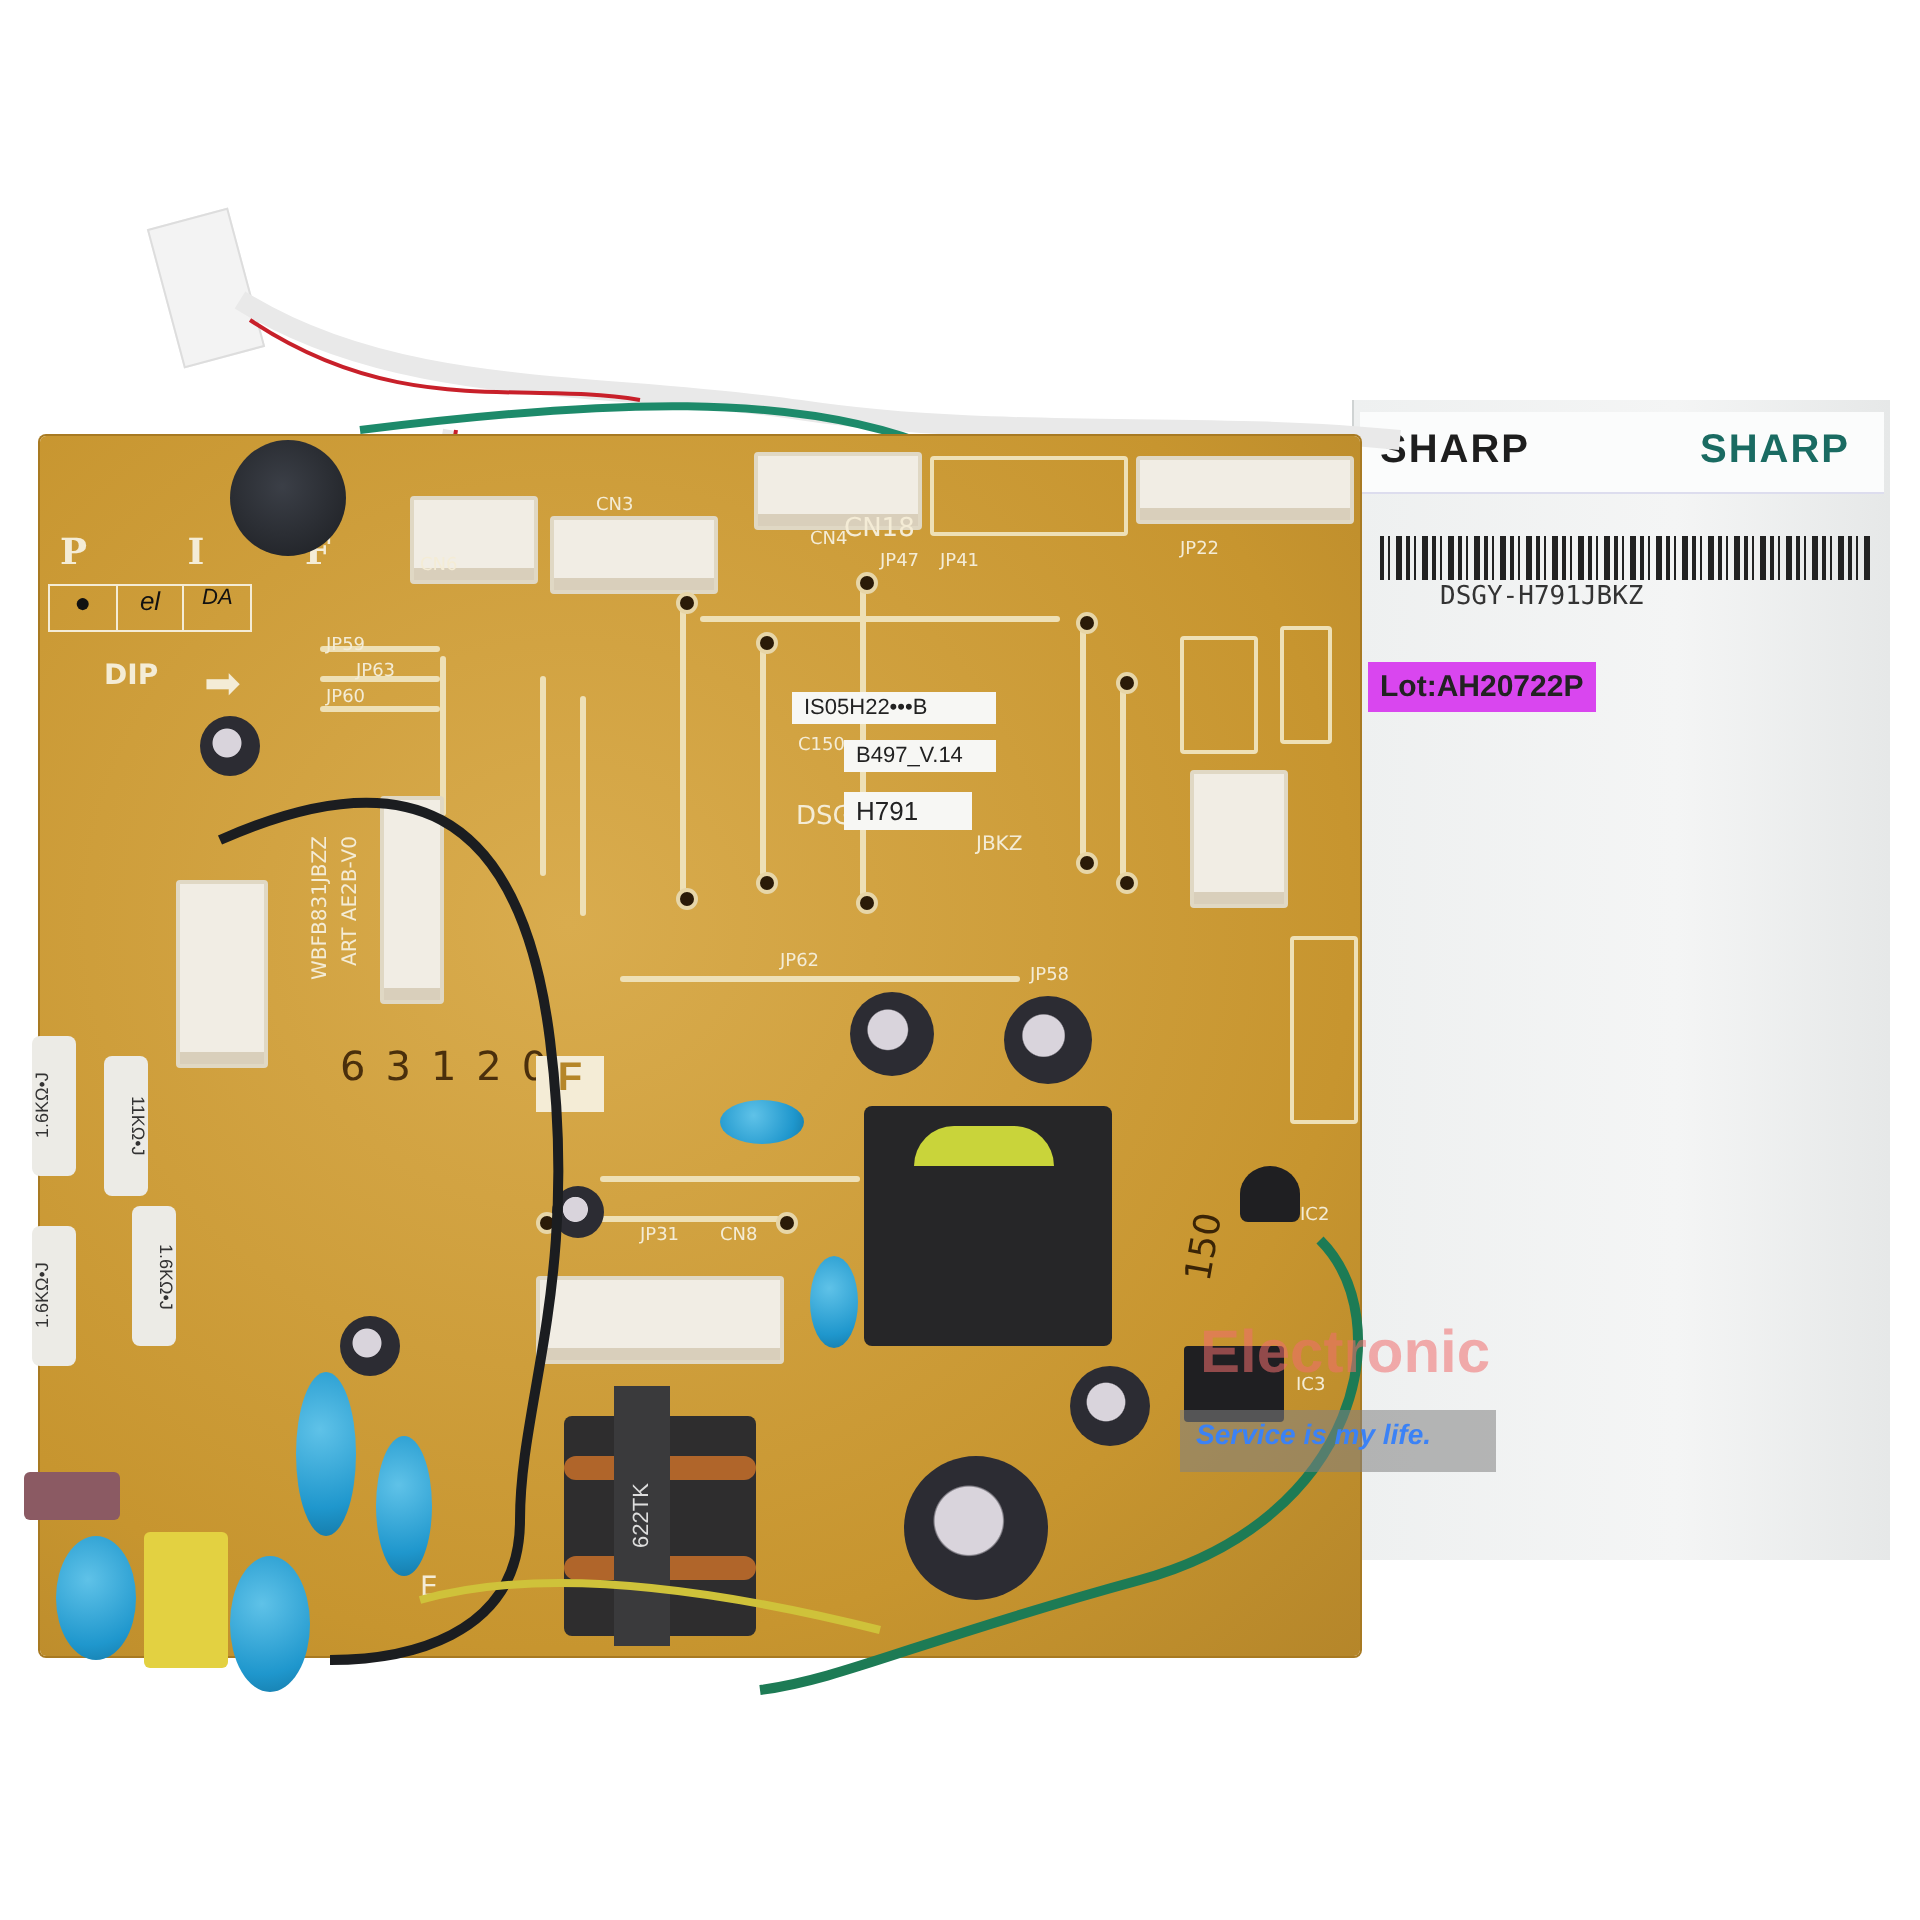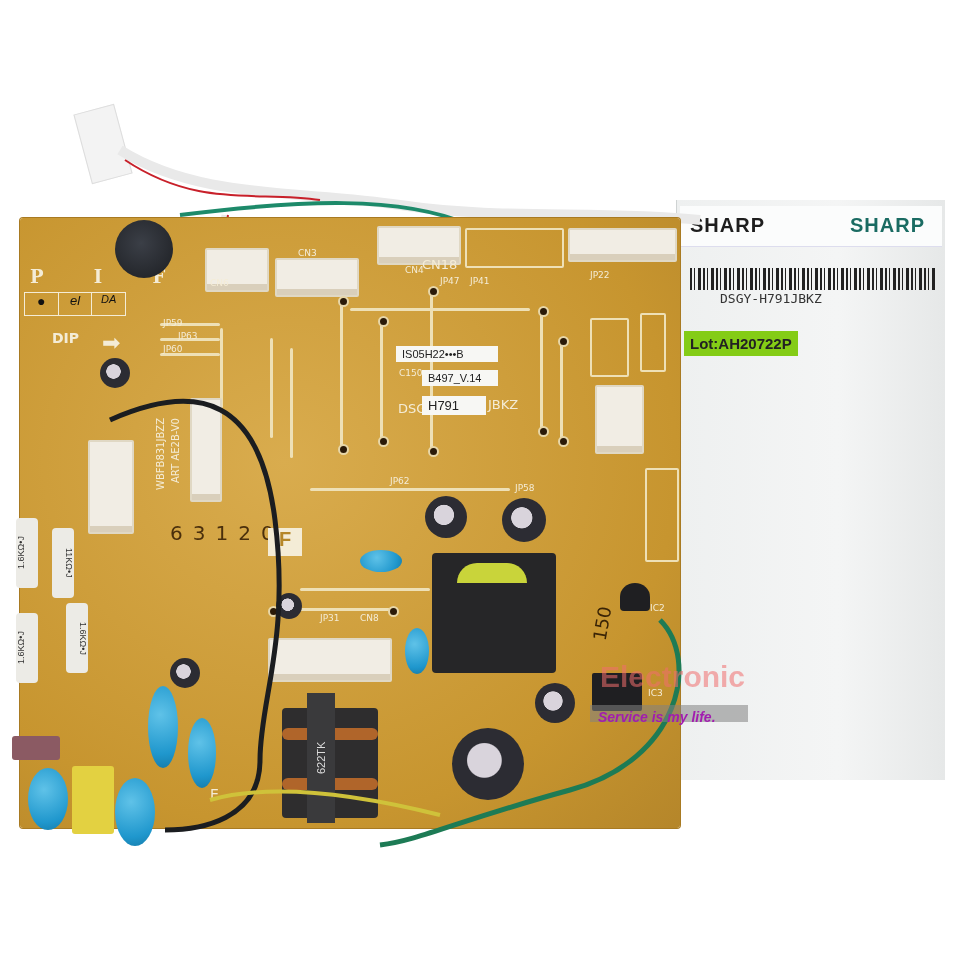--- a/index.html
+++ b/index.html
@@ -6,34 +6,34 @@
   body{width:960px;height:960px;position:relative;overflow:hidden;font-family:"Liberation Sans",sans-serif;}
   .abs{position:absolute;}
   
   .label{left:676px;top:200px;width:268px;height:580px;background:linear-gradient(90deg,#eef0f0,#f4f5f5 60%,#e6e8e8);border-left:1px solid #cfd3d3;}
   .label-head{left:680px;top:206px;width:262px;height:40px;background:#fbfcfc;border-bottom:1px solid #dde;}
   .sharp{left:690px;top:214px;font-weight:bold;font-size:20px;color:#1e1e1e;letter-spacing:1px;}
   .part{left:850px;top:214px;font-weight:bold;font-size:20px;color:#1a6b62;letter-spacing:1px;}
   .barcode{left:690px;top:268px;width:245px;height:22px;
     background:repeating-linear-gradient(90deg,#222 0 2px,transparent 2px 4px,#222 4px 5px,transparent 5px 8px,#222 8px 11px,transparent 11px 13px);}
   .pn{left:720px;top:291px;font-family:"DejaVu Sans Mono",monospace;font-size:13px;color:#333;}
-  .lot{left:684px;top:331px;font-weight:bold;font-size:15px;color:#222;background:#84cc16;padding:4px 6px;}
+  .lot{left:684px;top:331px;font-weight:bold;font-size:15px;color:#222;background:#d946ef;padding:4px 6px;}
   
   .pcb{left:20px;top:218px;width:660px;height:610px;background:radial-gradient(ellipse at 40% 40%,#d9ac4e,#c7952f 70%,#b5862a);border-radius:3px;box-shadow:0 0 0 1px #a87a22;}
   .silk{color:#f4ecd6;font-size:9px;position:absolute;font-family:"DejaVu Sans",sans-serif;}
   .big{font-size:14px;font-weight:bold;}
   .trace{position:absolute;background:#eee0b6;border-radius:3px;}
   .pad{position:absolute;width:7px;height:7px;border-radius:50%;background:#2a1a08;border:2px solid #e7d6a8;}
   .conn{position:absolute;background:#f1ede4;border:2px solid #e0d8c4;border-radius:2px;box-shadow:inset 0 -6px 0 #d9cfbb;}
   .sticker{position:absolute;background:#f7f7f4;font-size:11px;color:#222;padding:2px 6px;}
   .cap-e{position:absolute;border-radius:50%;background:radial-gradient(circle at 45% 45%,#d9d4dc 0 30%,#2c2c33 32% 100%);}
   .ycap{position:absolute;border-radius:50%;background:radial-gradient(circle at 40% 35%,#5fc2e8,#1f97cd 70%,#157aa8);}
   .res{position:absolute;background:#ecebe6;border-radius:4px;color:#333;font-size:9px;writing-mode:vertical-rl;text-align:center;}
   .wm1{left:600px;top:660px;font-size:30px;font-weight:bold;color:rgba(240,110,110,0.55);}
-  .wm2{left:590px;top:705px;width:150px;height:17px;background:rgba(130,130,130,0.55);color:#a21caf;font-size:14px;font-weight:bold;font-style:italic;padding-left:8px;line-height:24px;}
+  .wm2{left:590px;top:705px;width:150px;height:31px;background:rgba(130,130,130,0.55);color:#3b82f6;font-size:14px;font-weight:bold;font-style:italic;padding-left:8px;line-height:24px;}
 </style>
 </head>
 <body>
 
 <div class="abs label"></div>
 <div class="abs label-head"></div>
 <div class="abs sharp">SHARP</div>
 <div class="abs part">SHARP</div>
 <div class="abs barcode"></div>
 <div class="abs pn">DSGY-H791JBKZ</div>
@@ -106,21 +106,21 @@
 
   <div class="silk" style="left:150px;top:200px;writing-mode:vertical-rl;transform:rotate(180deg);font-size:10px">ART AE2B-V0</div>
   <div class="silk" style="left:135px;top:200px;writing-mode:vertical-rl;transform:rotate(180deg);font-size:10px">WBFB831JBZZ</div>
   <div class="silk" style="left:150px;top:303px;font-size:20px;color:#4a2f0c;letter-spacing:10px">63120</div>
   <div class="abs" style="left:248px;top:310px;width:34px;height:28px;background:#f4ecd6;color:#b58628;font-weight:bold;font-size:20px;text-align:center">F</div>
 
   <div class="sticker" style="left:376px;top:128px;width:90px">IS05H22•••B</div>
   <div class="sticker" style="left:402px;top:152px;width:64px">B497_V.14</div>
   <div class="silk" style="left:378px;top:183px;font-size:13px">DSGY-</div>
   <div class="sticker" style="left:402px;top:178px;width:52px;font-size:13px">H791</div>
-  <div class="silk" style="left:468px;top:179px;font-size:13px">JBKZ</div>
+  <div class="silk" style="left:468px;top:199px;font-size:10px">JBKZ</div>
 
   <div class="abs" style="left:95px;top:2px;width:58px;height:58px;border-radius:50%;background:radial-gradient(circle at 45% 40%,#3b3f47,#1c1e22)"></div>
 
   <div class="cap-e" style="left:80px;top:140px;width:30px;height:30px"></div>
   <div class="cap-e" style="left:405px;top:278px;width:42px;height:42px"></div>
   <div class="cap-e" style="left:482px;top:280px;width:44px;height:44px"></div>
   <div class="cap-e" style="left:256px;top:375px;width:26px;height:26px"></div>
   <div class="cap-e" style="left:150px;top:440px;width:30px;height:30px"></div>
   <div class="cap-e" style="left:515px;top:465px;width:40px;height:40px"></div>
   <div class="cap-e" style="left:432px;top:510px;width:72px;height:72px"></div>

